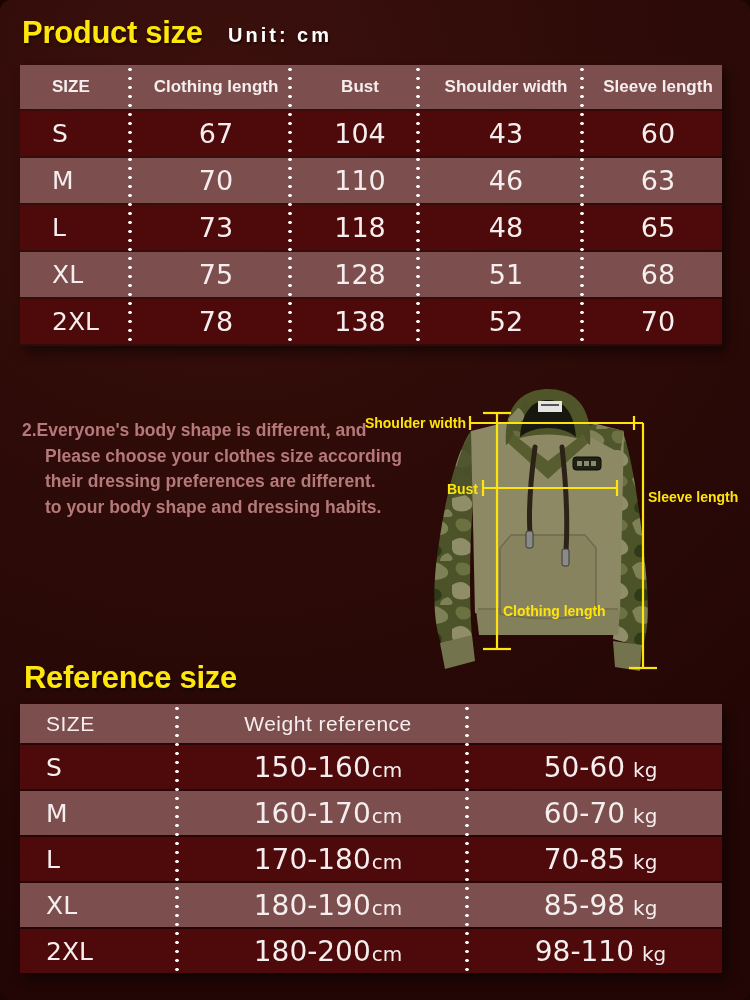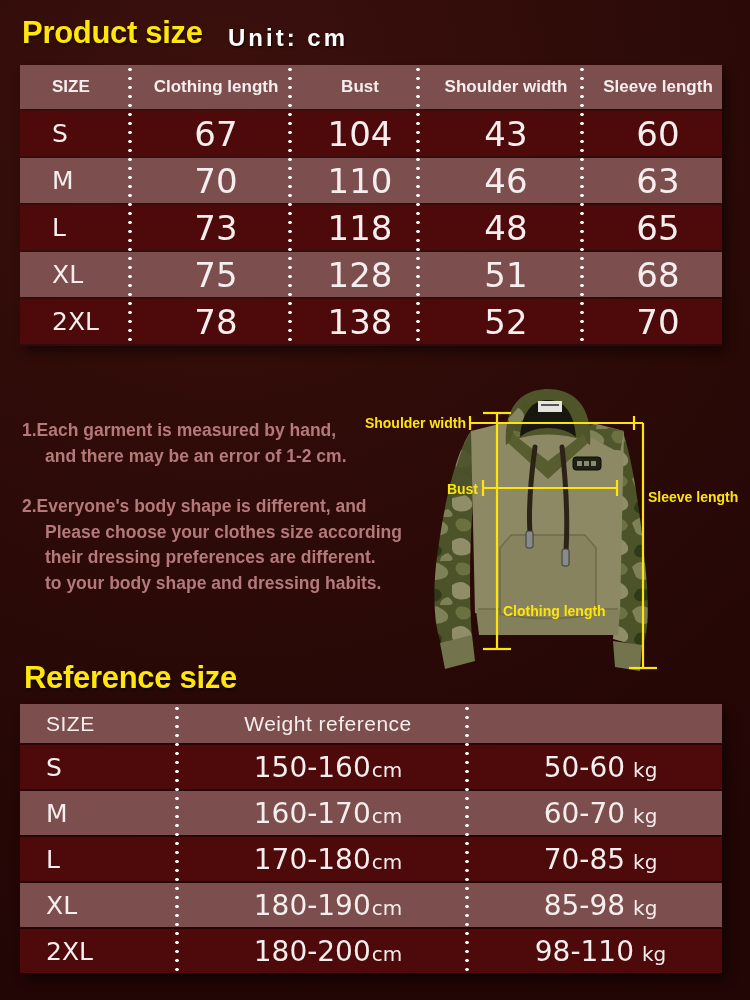--- a/index.html
+++ b/index.html
@@ -1,46 +1,47 @@
 <!DOCTYPE html>
 <html><head>
 <meta charset="utf-8">
 <style>
   html,body{margin:0;padding:0;background:#1a0503;}
   #stage{
     position:relative;width:750px;height:1000px;overflow:hidden;
     background:radial-gradient(120% 90% at 30% 8%, #3b100d 0%, #2b0a07 55%, #220605 100%);
     font-family:"Liberation Sans",sans-serif;
+    border-radius:11px;
   }
   .abs{position:absolute;}
   
   .big-title{font-weight:bold;font-size:31px;color:#ffe60c;letter-spacing:-0.3px;
     text-shadow:1px 2px 2px rgba(0,0,0,.55);}
   #title1{left:22px;top:15px;}
-  #unit-label{left:228px;top:24px;font-weight:bold;font-size:24px;color:#ffffff;letter-spacing:3px;
+  #unit-label{left:228px;top:24px;font-weight:bold;font-size:20px;color:#ffffff;letter-spacing:3px;
     text-shadow:1px 2px 2px rgba(0,0,0,.5);}
   #title2{left:24px;top:660px;}
   
   .tbl{position:absolute;left:20px;width:702px;box-shadow:5px 7px 10px rgba(0,0,0,.45);}
   #product-table{top:65px;height:281px;}
   #reference-table{top:704px;height:269px;}
   .row{display:grid;align-items:center;color:#f6eeee;}
   .lt{background:#7c4e4e;}
   .dk{background:#4e0a0a;}
   #product-table .row{grid-template-columns:110px 160px 128px 164px 140px;height:45px;margin-top:2px;}
   #product-table .row.hdr{height:44px;margin-top:0;}
   #reference-table .row{grid-template-columns:157px 290px 255px;height:44px;margin-top:2px;}
   #reference-table .row.hdr{height:39px;margin-top:0;}
   .cell{text-align:center;margin-left:12px;}
   .size-col{text-align:left;padding-left:20px;font-size:25px;font-family:"DejaVu Sans",sans-serif;}
   #reference-table .size-col{padding-left:14px;}
   .hdr .size-col{font-weight:bold;font-size:25px;font-family:"Liberation Sans",sans-serif;}
   #product-table .hdr .cell{font-weight:bold;font-size:17px;}
   #reference-table .hdr .cell{font-weight:normal;font-size:21px;letter-spacing:.5px;}
-  .num{font-size:34px;font-family:"DejaVu Sans",sans-serif;}
+  .num{font-size:27px;font-family:"DejaVu Sans",sans-serif;}
   #reference-table .num{font-size:28px;}
   .unit{font-size:20px;font-family:"DejaVu Sans",sans-serif;}
   .u-kg{margin-left:8px;}
   .u-cm{margin-left:1px;}
   
   .dots{position:absolute;top:0;height:100%;width:4px;
     background-image:radial-gradient(circle at 2px 4.5px, rgba(255,255,255,.95) 1.5px, rgba(255,255,255,0) 2px);
     background-size:4px 9px;background-repeat:repeat-y;}
   
   #notes{left:22px;top:418px;width:392px;color:#b5797a;font-weight:bold;font-size:17.5px;line-height:25.5px;}
@@ -102,24 +103,20 @@
       <div class="cell num">52</div>
       <div class="cell num">70</div>
     </div>
     <div class="dots" style="left:108px"></div>
     <div class="dots" style="left:268px"></div>
     <div class="dots" style="left:396px"></div>
     <div class="dots" style="left:560px"></div>
   </div>
 
   <div class="abs" id="notes">
-    <div class="note">
-      <div>1.Each garment is measured by hand,</div>
-      <div class="cont">and there may be an error of 1-2 cm.</div>
-    </div>
     <div class="note">
       <div>2.Everyone's body shape is different, and</div>
       <div class="cont">Please choose your clothes size according</div>
       <div class="cont">their dressing preferences are different.</div>
       <div class="cont">to your body shape and dressing habits.</div>
     </div>
   </div>
 
   <div class="abs" id="diagram">
     <svg width="380" height="292" viewBox="0 0 380 292" xmlns="http://www.w3.org/2000/svg">

